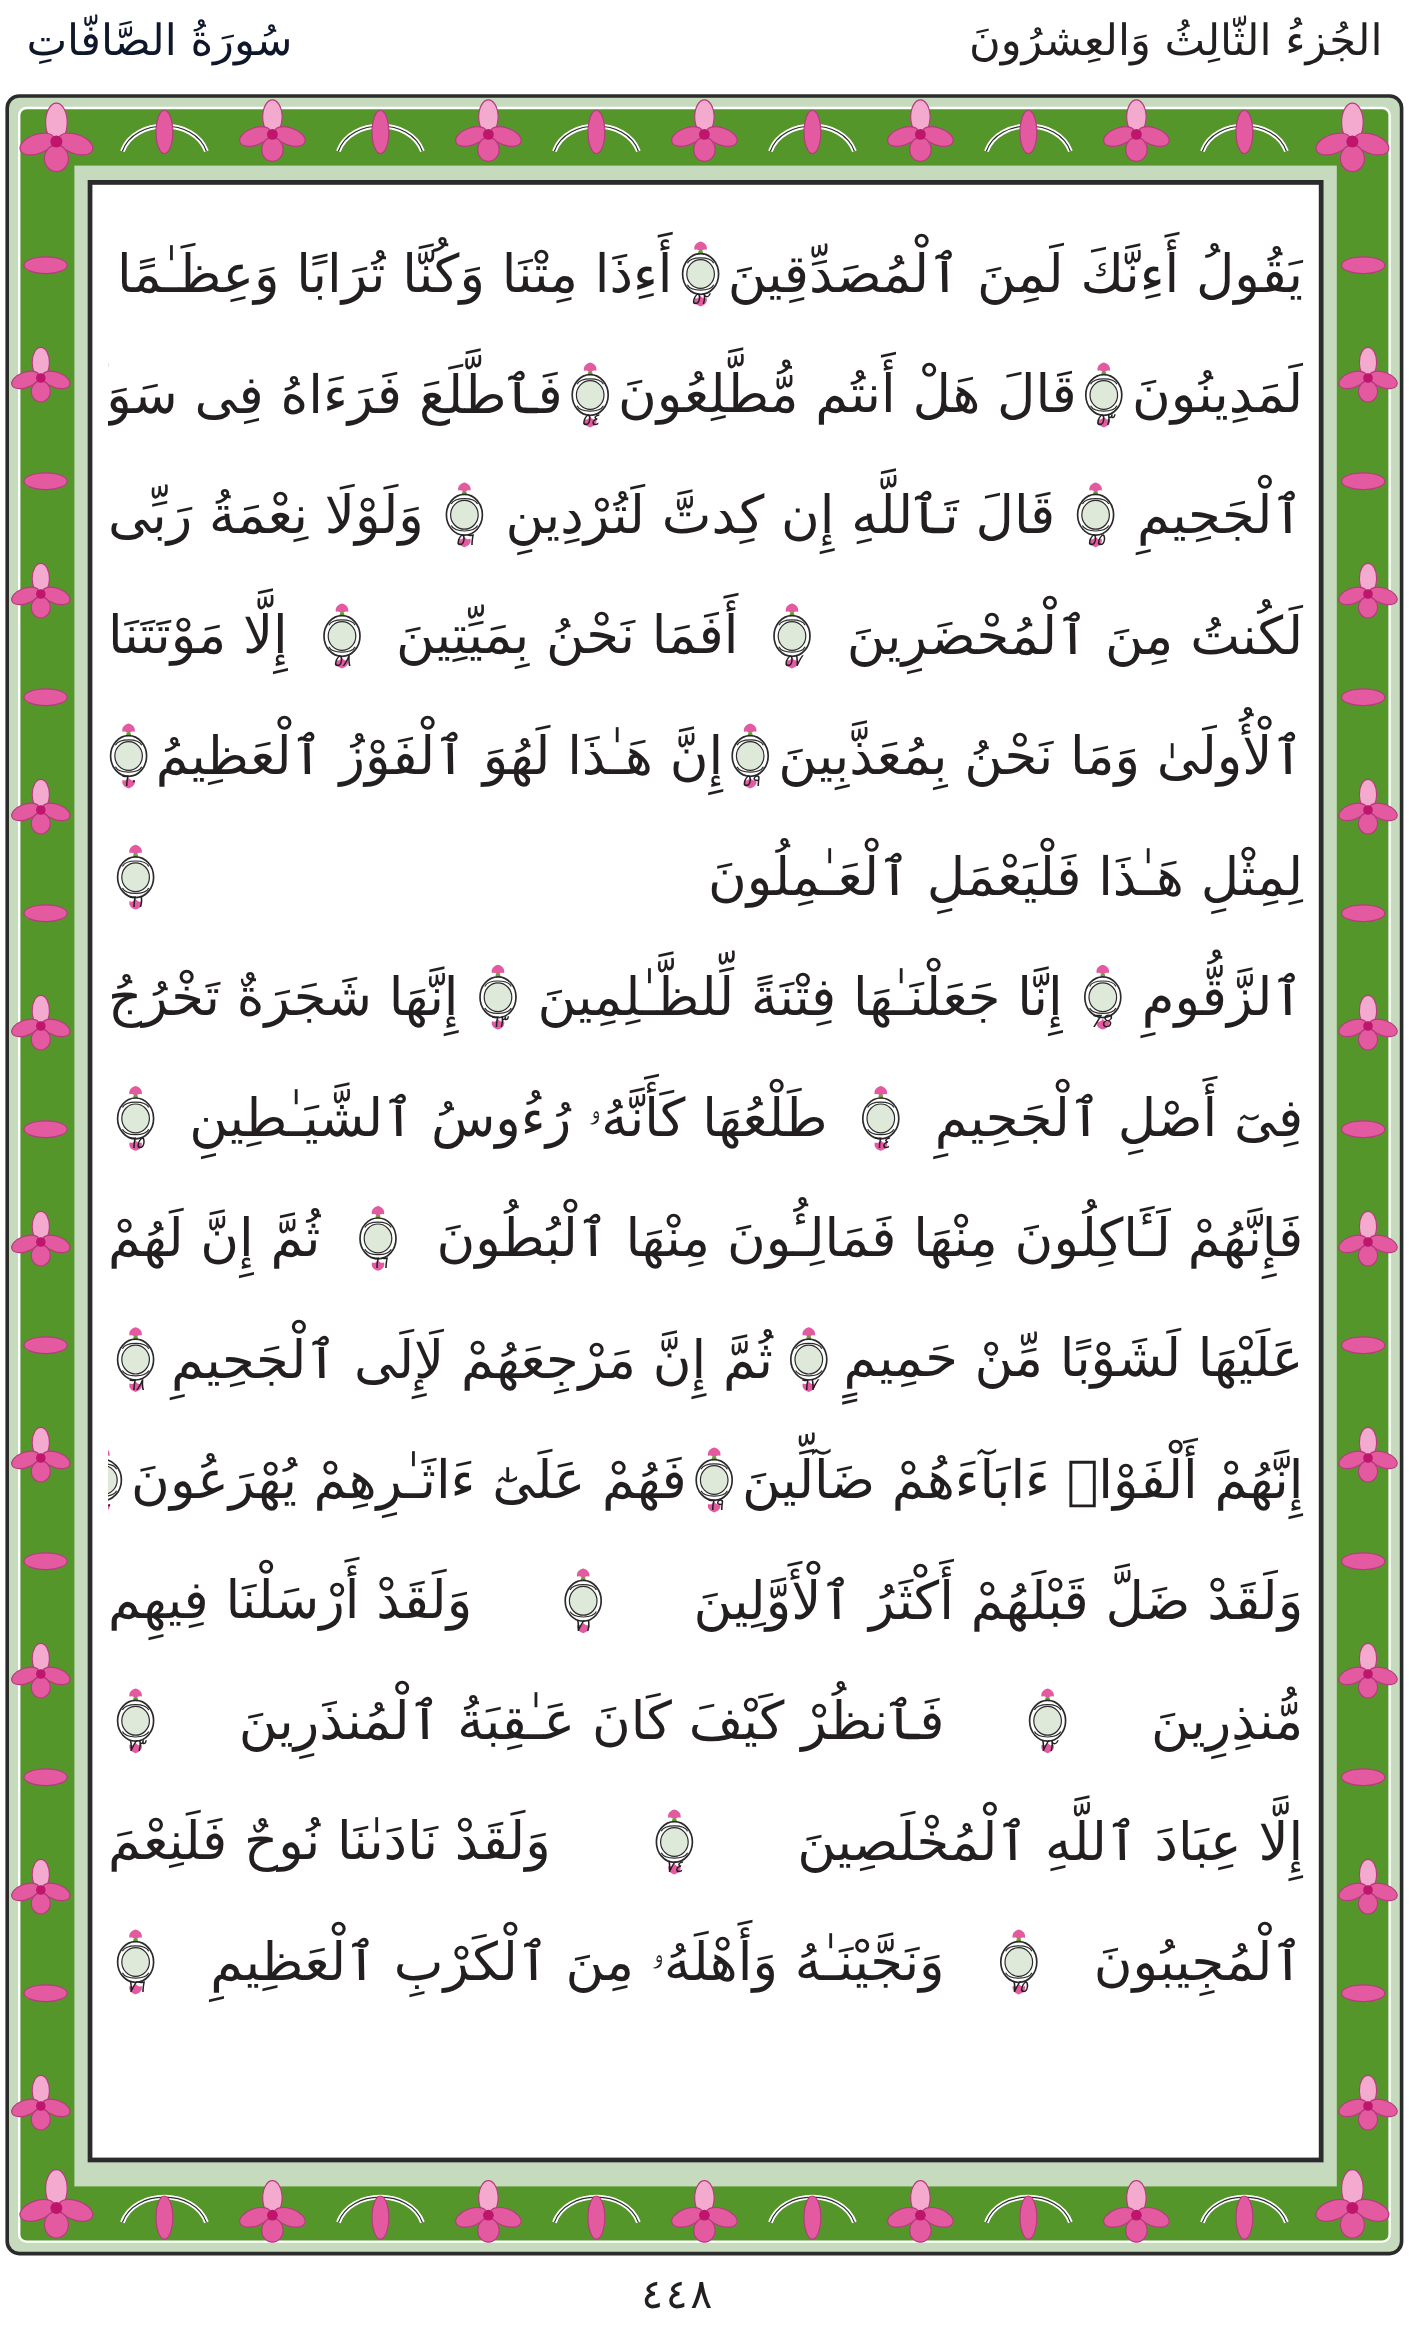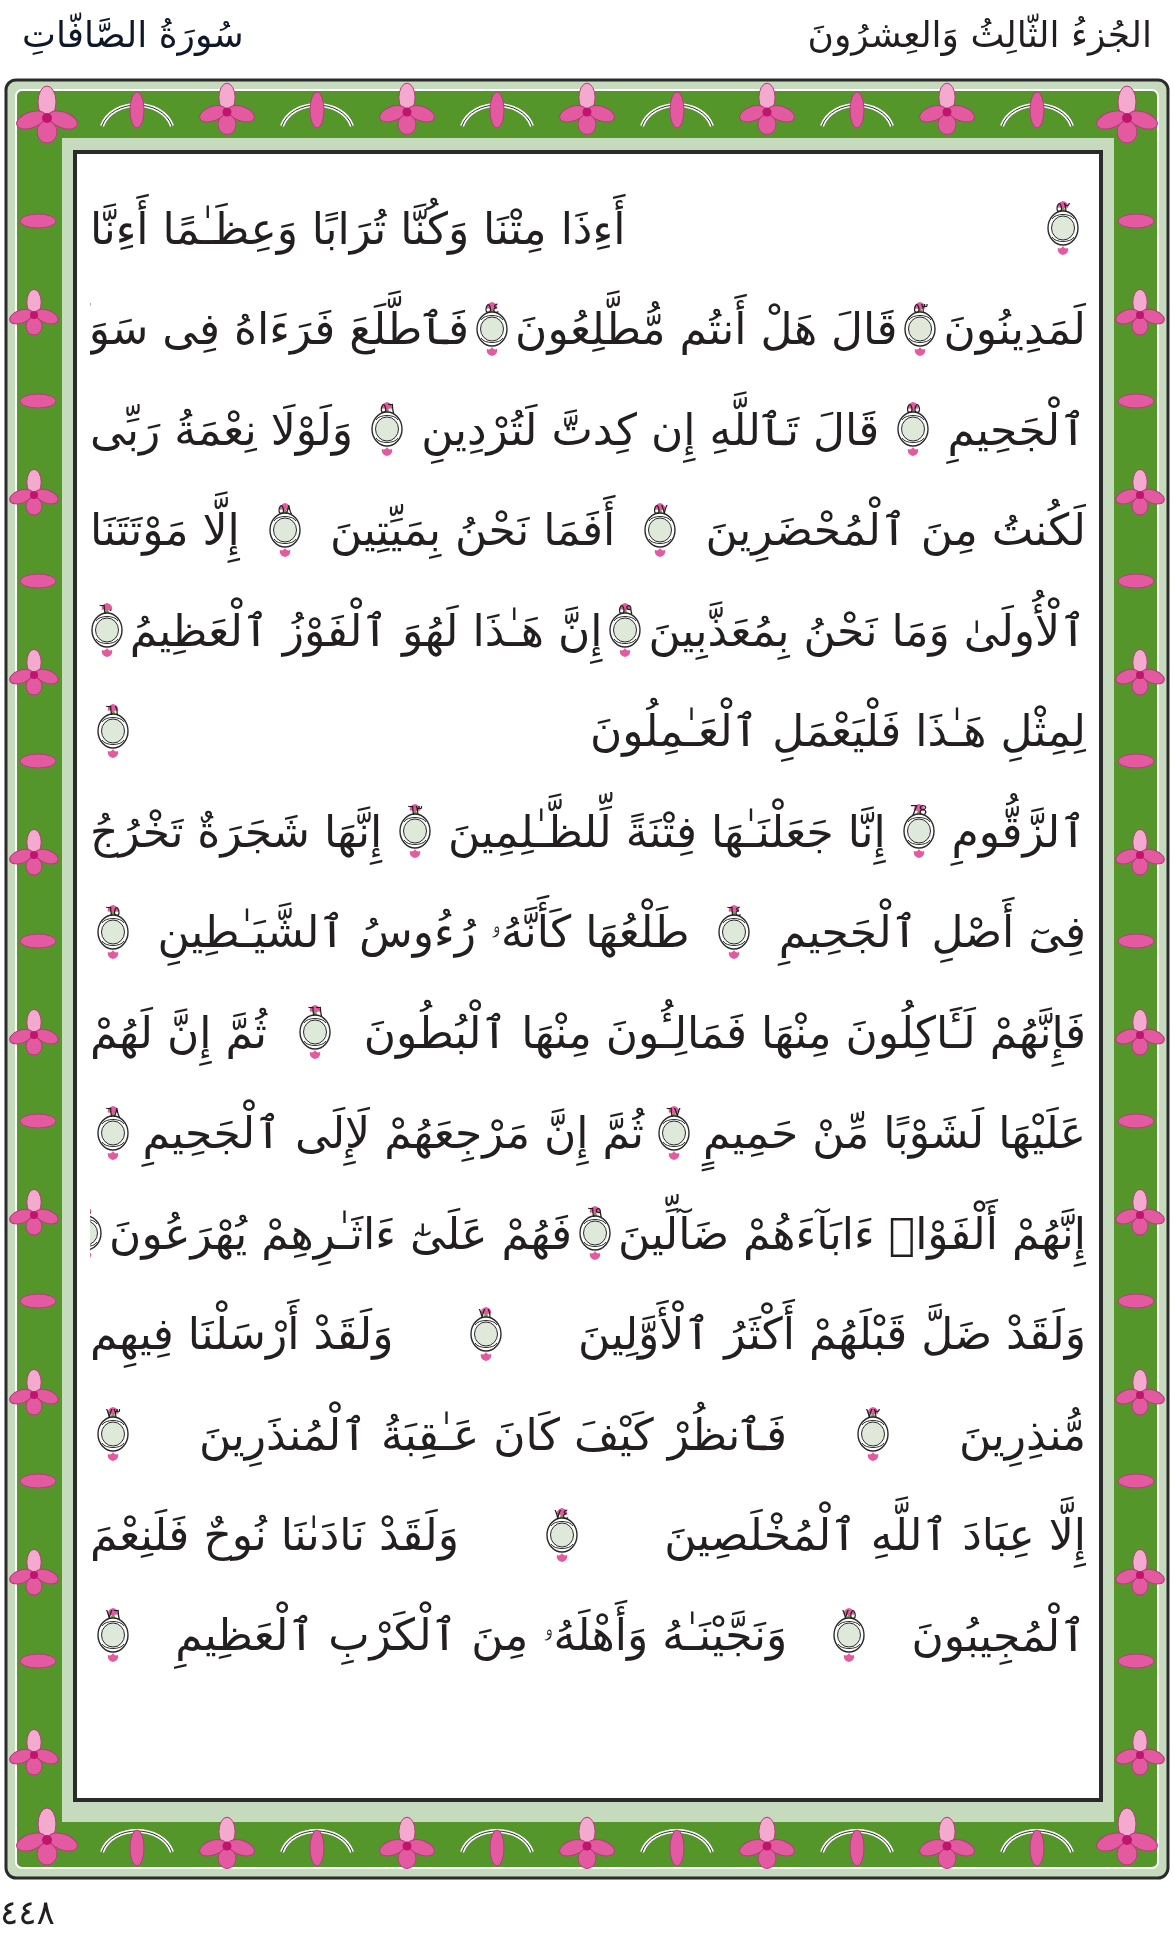--- a/index.html
+++ b/index.html
@@ -18,28 +18,28 @@
   .frame svg { position: absolute; left: 0; top: 0; }
 
   .panel { position: absolute; left: 73px; top: 150px; width: 1030px; height: 1652px;
     background: #ffffff; border: 4px solid #2b2b2b; box-sizing: border-box; }
 
   .lines { position: absolute; left: 90px; top: 178px; width: 996px; }
   .line { height: 100.5px; display: flex; align-items: center; justify-content: space-between;
     direction: rtl; font-family: "DejaVu Sans", sans-serif; font-size: 44px; color: #231f20;
     white-space: nowrap; overflow: hidden; }
   .line .seg { flex: 0 1 auto; }
-  .marker { display: inline-flex; align-items: flex-start; justify-content: center;
-    width: 34px; height: 58px; position: relative; flex: 0 0 auto; margin: 0 6px; }
+  .marker { display: inline-flex; align-items: flex-end; justify-content: center;
+    width: 34px; height: 58px; position: relative; flex: 0 0 auto; margin: 0 6px; font-style: italic; }
   .marker svg { position: absolute; left: 0; top: 0; }
   .marker .num { position: relative; font-family: "DejaVu Sans", sans-serif;
     font-size: 14px; color: #231f20; direction: rtl; z-index: 2; }
 
-  .page-number { position: absolute; left: 0; width: 1128px; top: 1892px; text-align: left;
-    font-family: Liberation Sans, sans-serif; font-size: 34px; color: #231f20; direction: rtl; }
+  .page-number { position: absolute; left: 0; width: 1128px; top: 1892px; text-align: center;
+    font-family: Liberation Mono, monospace; font-size: 34px; color: #231f20; direction: rtl; }
 </style>
 </head>
 <body>
 
 <div class="header-juz">الجُزءُ الثّالِثُ وَالعِشرُونَ</div>
 <div class="header-surah">سُورَةُ الصَّافّاتِ</div>
 
 <div class="frame">
   <svg id="frame-svg" width="1166" height="1802" viewBox="0 0 1166 1802">
       <rect x="2" y="2" width="1162" height="1798" rx="10" fill="#c6dbbd" stroke="#2b2b2b" stroke-width="3"></rect>
@@ -327,20 +327,21 @@
       <ellipse cx="1123" cy="1776" rx="10" ry="11" fill="#e35aa0" stroke="#b63b7c" stroke-width="1"></ellipse>
       <circle cx="1123" cy="1762" r="5" fill="#c0156c"></circle>
     </g>
     </svg>
 </div>
 
 <div class="panel"></div>
 
 <div class="lines" id="lines">
     <div class="line">
+      <span class="seg">يَقُولُ أَءِنَّكَ لَمِنَ ٱلْمُصَدِّقِينَ</span>
       <span class="marker">
 <svg width="34" height="58" viewBox="0 0 34 58">
   <path d="M17 2 C13 3 11 6 12 9 C14 8 16 9 17 11 C18 9 20 8 22 9 C23 6 21 3 17 2Z" fill="#e35aa0"></path>
   <circle cx="17" cy="11" r="2" fill="#6aa13a"></circle>
   <ellipse cx="17" cy="29" rx="15" ry="17" fill="#ffffff" stroke="#2b2b2b" stroke-width="1.4"></ellipse>
   <ellipse cx="17" cy="29" rx="11.5" ry="12" fill="#dfe9d9" stroke="#2b2b2b" stroke-width="1"></ellipse>
   <path d="M6 38 C9 44 25 44 28 38" fill="none" stroke="#2b2b2b" stroke-width="1"></path>
   <path d="M6 20 C9 14 25 14 28 20" fill="none" stroke="#2b2b2b" stroke-width="1"></path>
   <path d="M17 56 C13 55 11 52 12 49 C14 50 16 49 17 47 C18 49 20 50 22 49 C23 52 21 55 17 56Z" fill="#e35aa0"></path>
 </svg>

